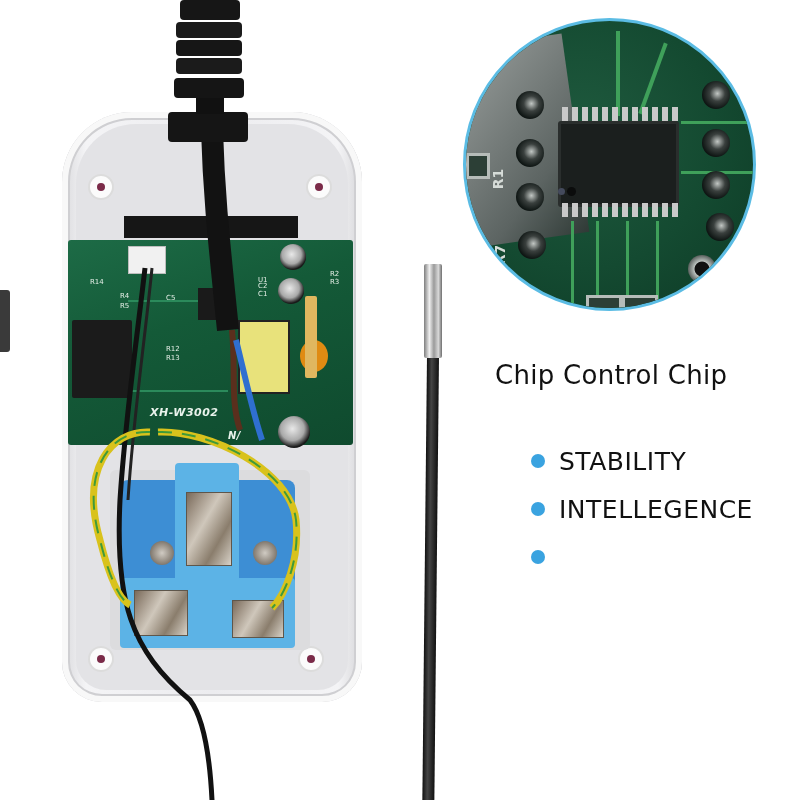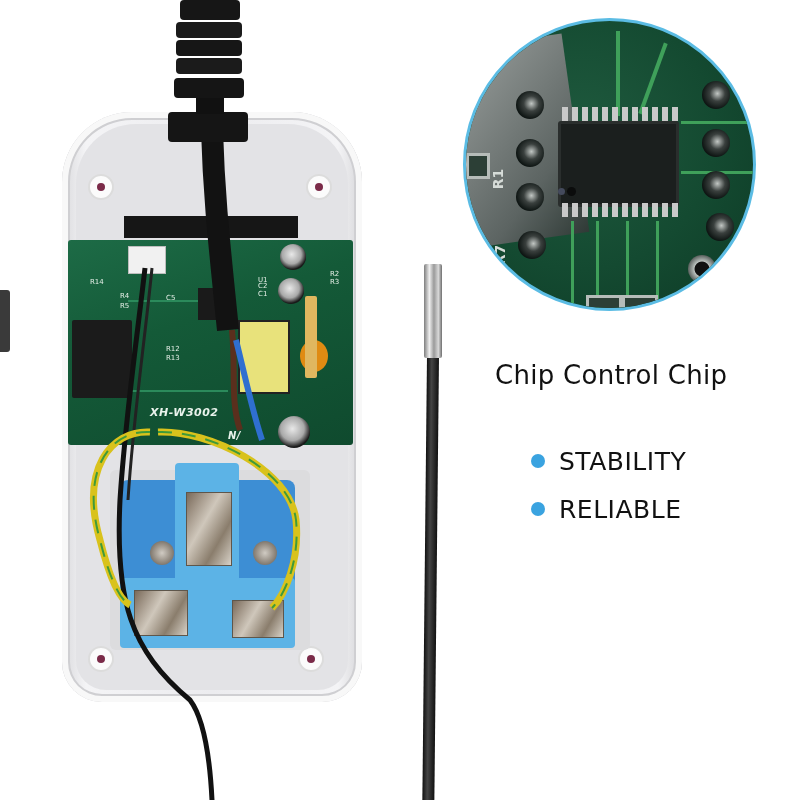--- a/index.html
+++ b/index.html
@@ -233,15 +233,18 @@
 <div class="abs probe-tip"></div>
 
 <div class="abs headline">Chip Control Chip</div>
 <ul class="abs features">
   <li class="feature-item">
     <span class="bullet"></span>
     <span class="feature-label">STABILITY</span>
   </li>
   <li class="feature-item">
     <span class="bullet"></span>
-    <span class="feature-label">RELIABLE</span>
+    <span class="feature-label">INTELLEGENCE</span>
+  </li>
+  <li class="feature-item">
+    <span class="bullet"></span>
   </li>
 </ul>
 
 </body></html>

